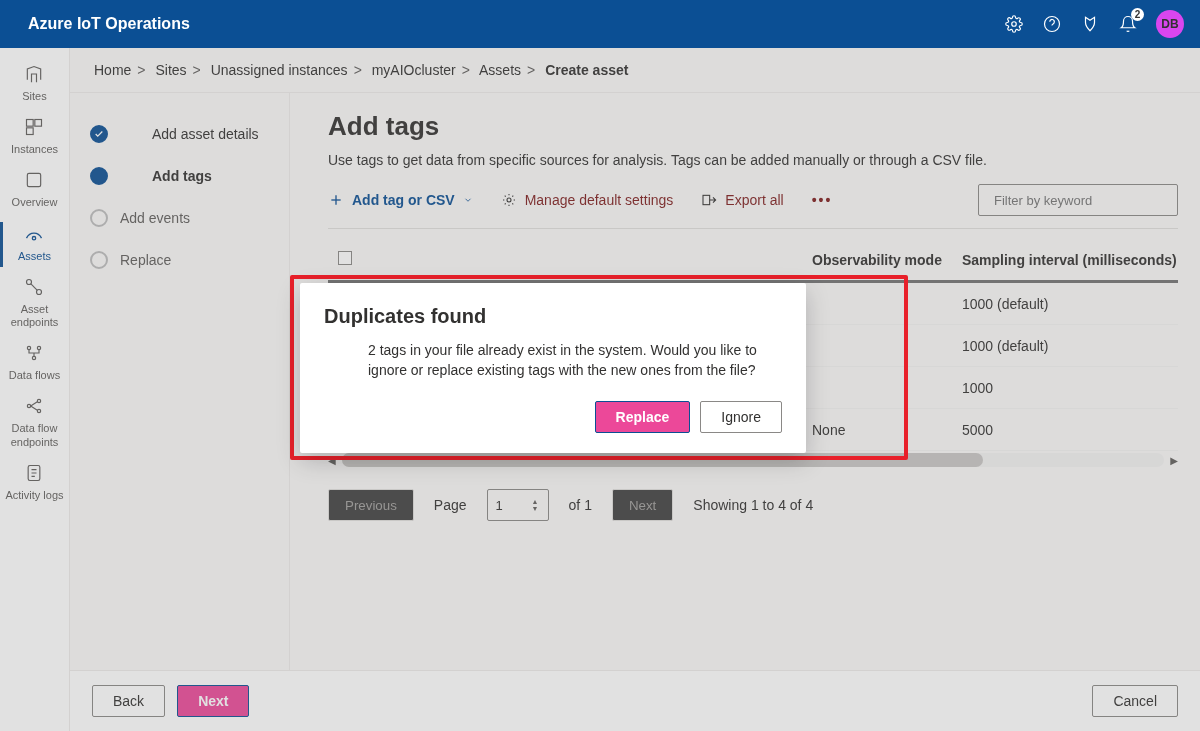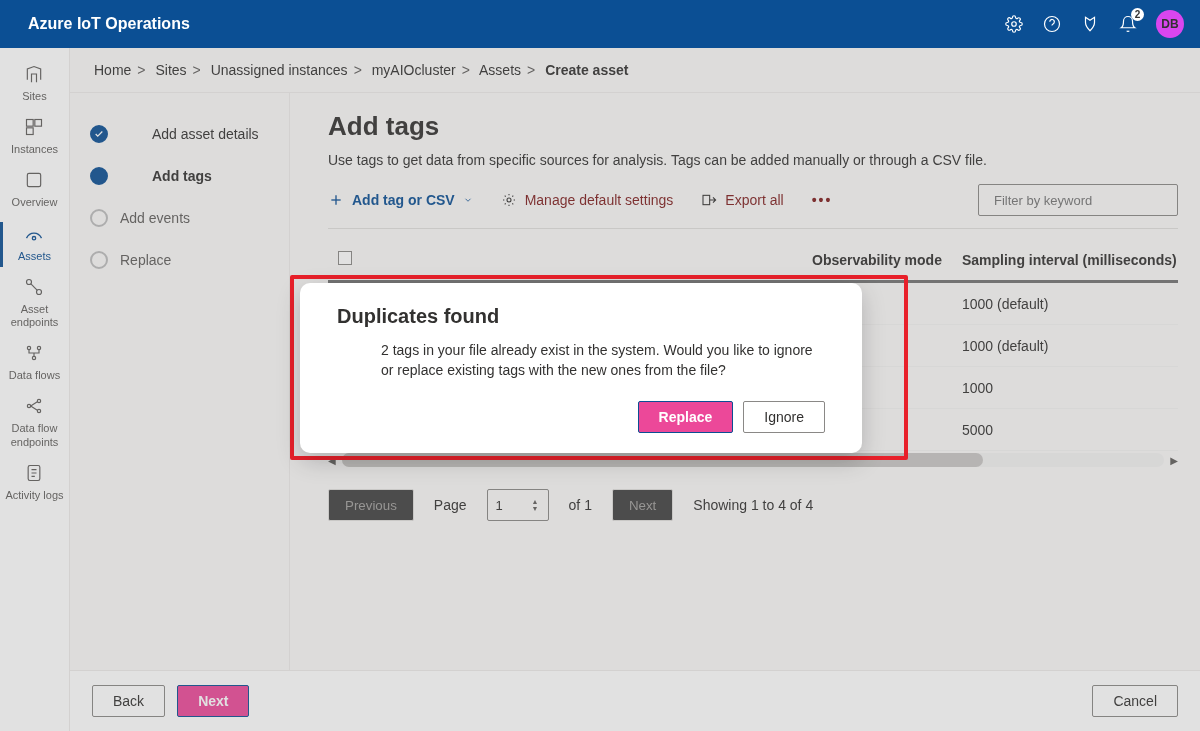--- a/index.html
+++ b/index.html
@@ -77,21 +77,21 @@
   .btn { height:32px; padding:0 20px; border-radius:2px; font-size:14px; cursor:pointer; }
   .btn-secondary { background:#fff; border:1px solid #8a8886; color:#323130; }
   .btn-primary { background:#ec4899; color:#fff; border:1px solid #0b4f94; font-weight:600;}
   .footer-spacer{ flex:1;}
 
   
   .scrim { position:absolute; left:0; top:48px; right:0; bottom:0; background:rgba(120,120,120,0.22); }
 
   
   .dialog-frame { position:absolute; left:290px; top:275px; width:618px; height:185px; border:4px solid #e8202a; border-radius:2px; background:transparent;}
-  .dialog { position:absolute; left:300px; top:283px; width:562px; background:#fff; border-radius:10px; box-shadow:0 8px 24px rgba(0,0,0,0.2); padding:22px 37px 20px; }
+  .dialog { position:absolute; left:300px; top:283px; width:506px; background:#fff; border-radius:2px; box-shadow:0 8px 24px rgba(0,0,0,0.2); padding:22px 24px 20px; }
   .dialog h2{ font-size:20px; font-weight:600; color:#323130; margin-bottom:12px;}
   .dialog p{ font-size:14px; color:#323130; line-height:1.45;margin-left:44px;}
   .dialog .actions{ display:flex; gap:10px; justify-content:flex-end; margin-top:20px;}
 
   svg { display:block; }
 </style>
 </head>
 <body>
 <div class="root">
 

